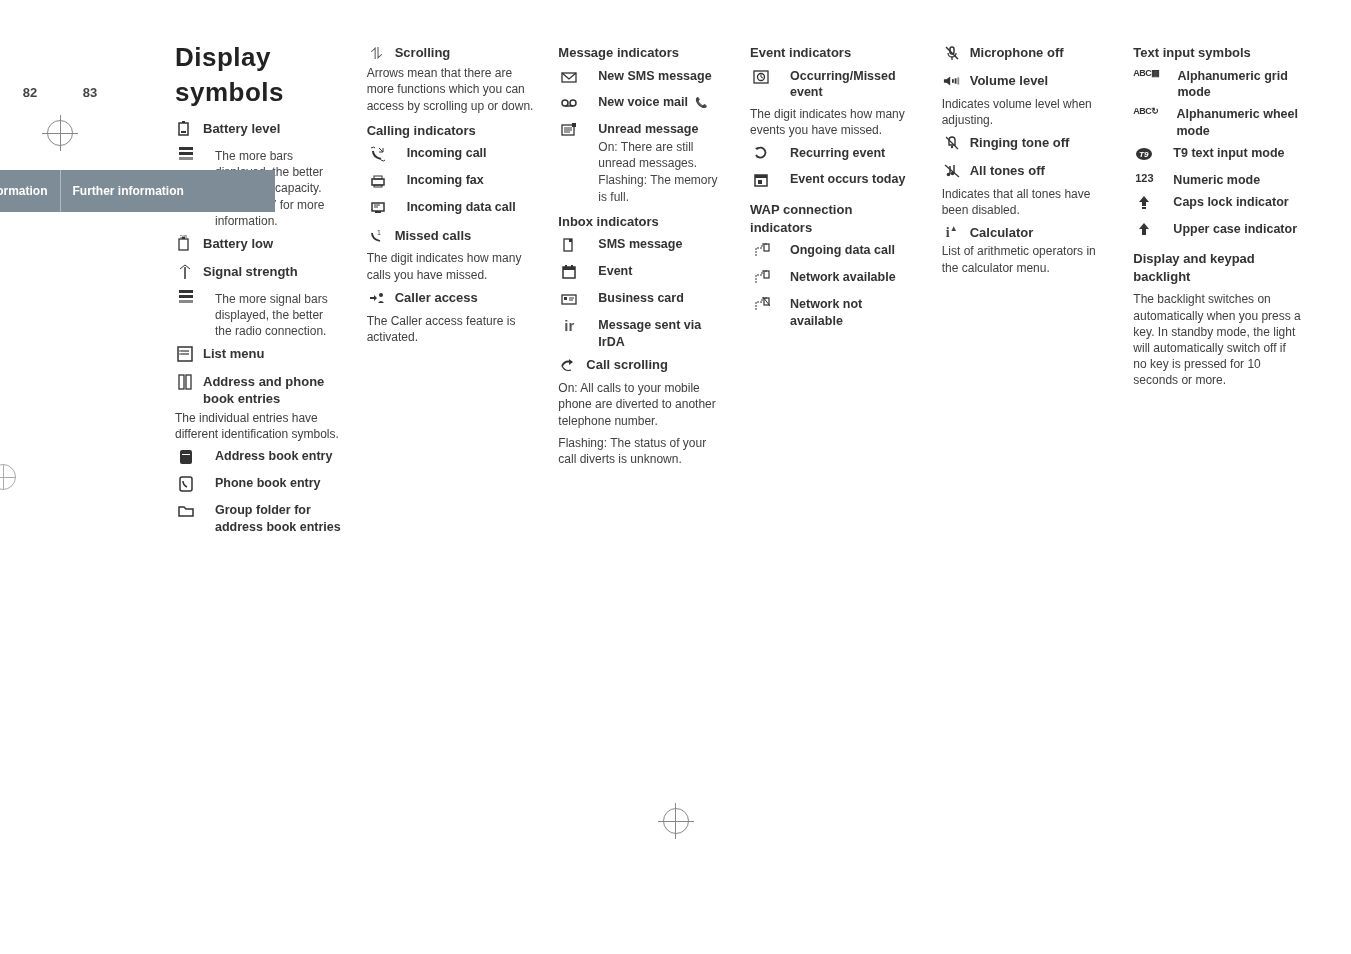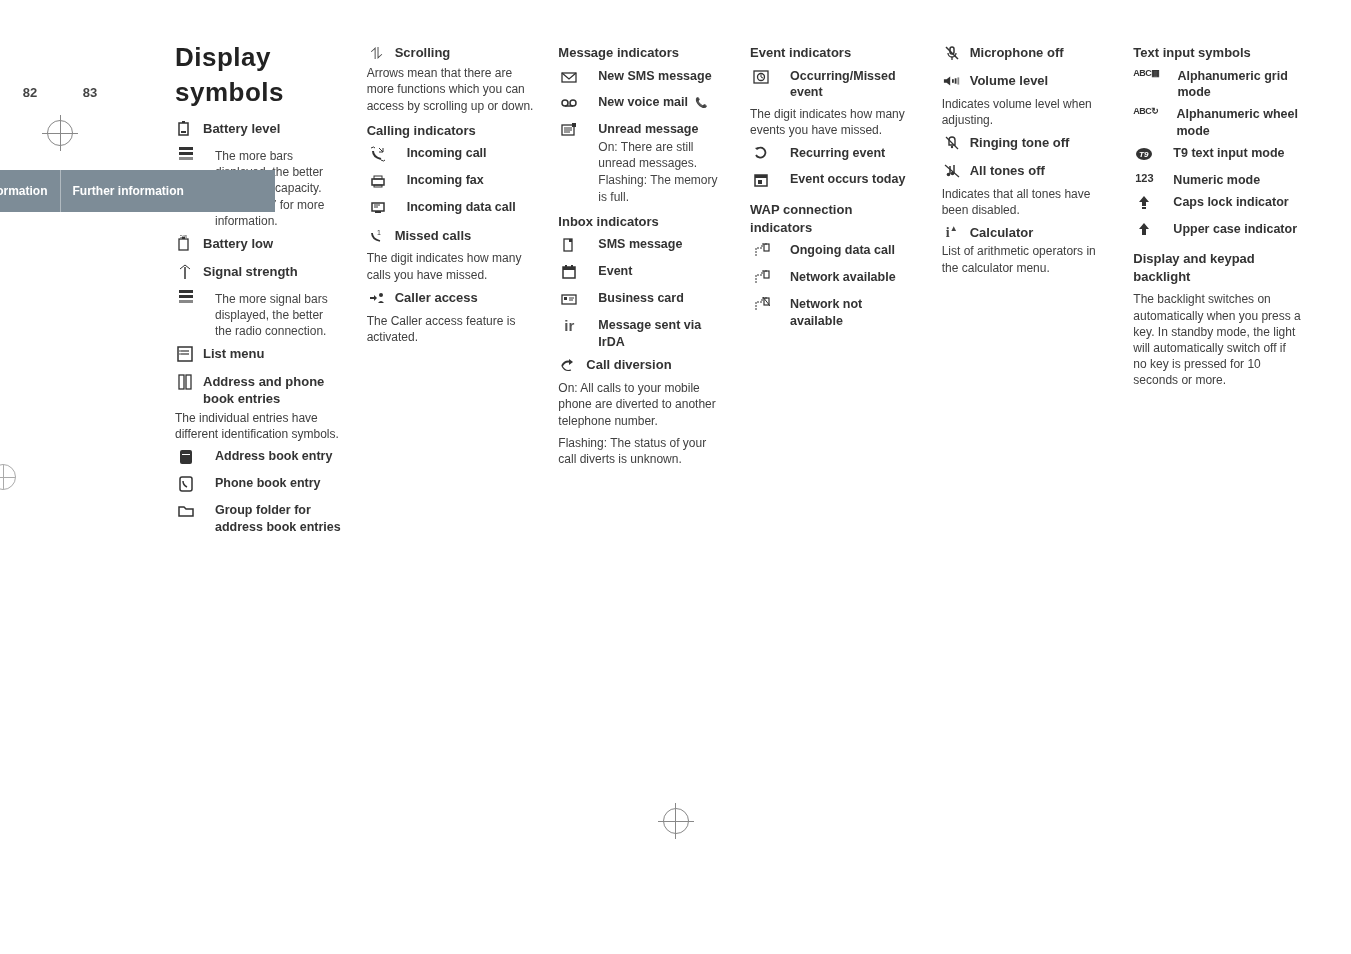--- a/index.html
+++ b/index.html
@@ -424,21 +424,21 @@
       </div>
 
       <div class="sect-row">
         <span class="icon">
           <svg class="ico" viewBox="0 0 18 18">
               <path d="M3 10 Q6 4 12 6" fill="none" stroke="#333" stroke-width="1.8"></path>
               <path d="M10 3 L14 6 L10 9" fill="#333"></path>
               <path d="M3 10 Q6 16 12 14" fill="none" stroke="#333" stroke-width="1.2" stroke-dasharray="0"></path>
             </svg>
         </span>
-        <span class="lbl">Call diversion</span>
+        <span class="lbl">Call scrolling</span>
       </div>
       <p class="body">On: All calls to your mobile phone are diverted to another telephone number.</p>
       <p class="body">Flashing: The status of your call diverts is unknown.</p>
     </div>
 
     <div class="col">
       <h3 class="hdr" style="margin-top:4px">Event indicators</h3>
 
       <div class="icon-line">
         <span class="icon">

